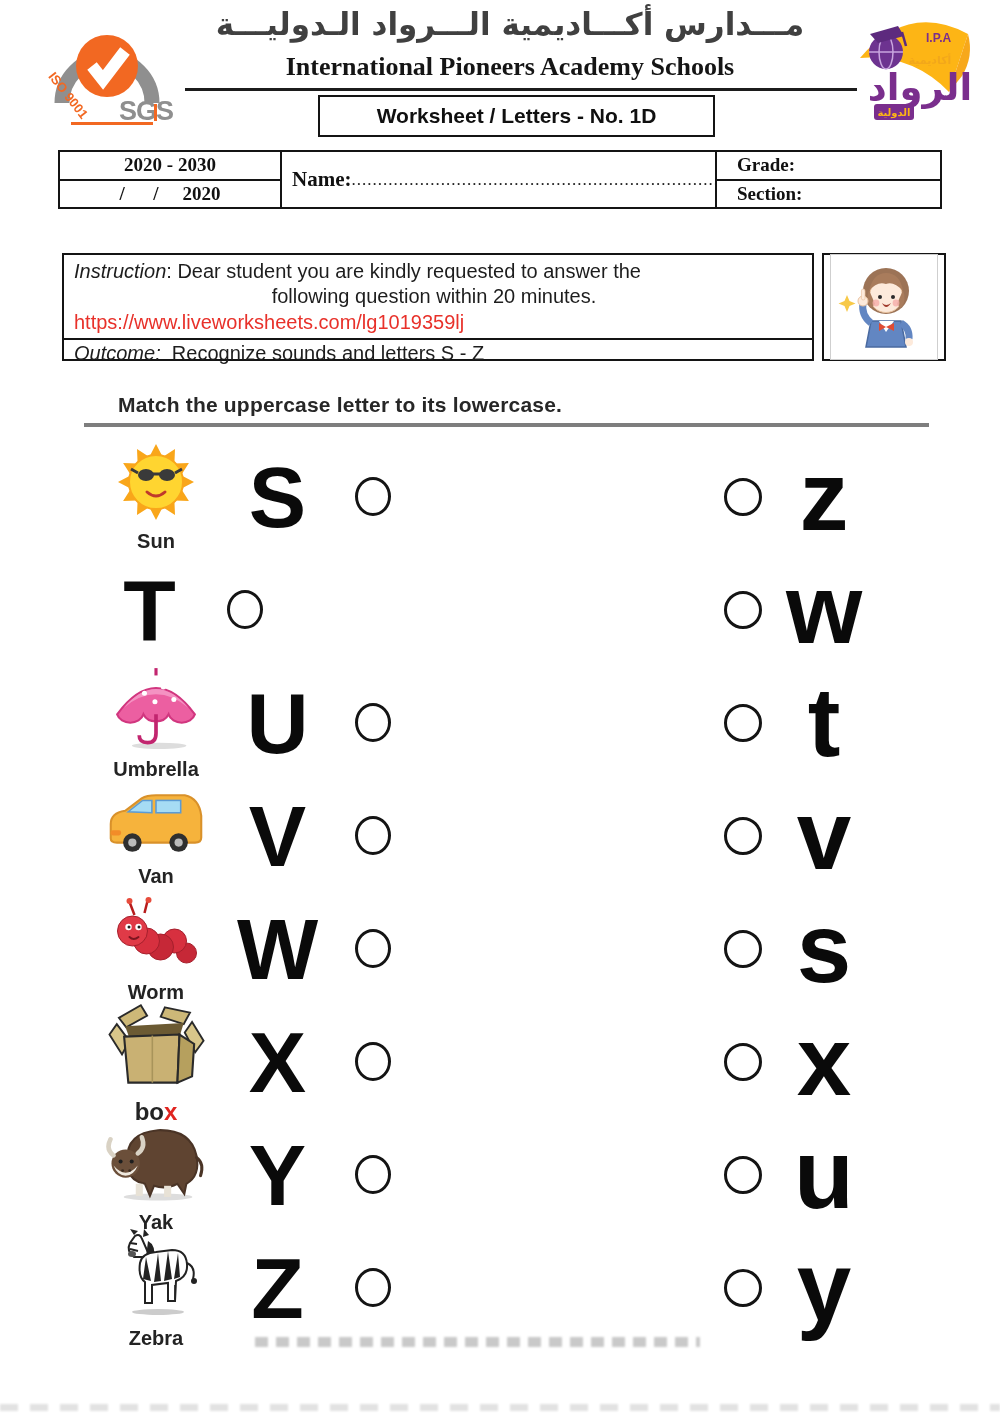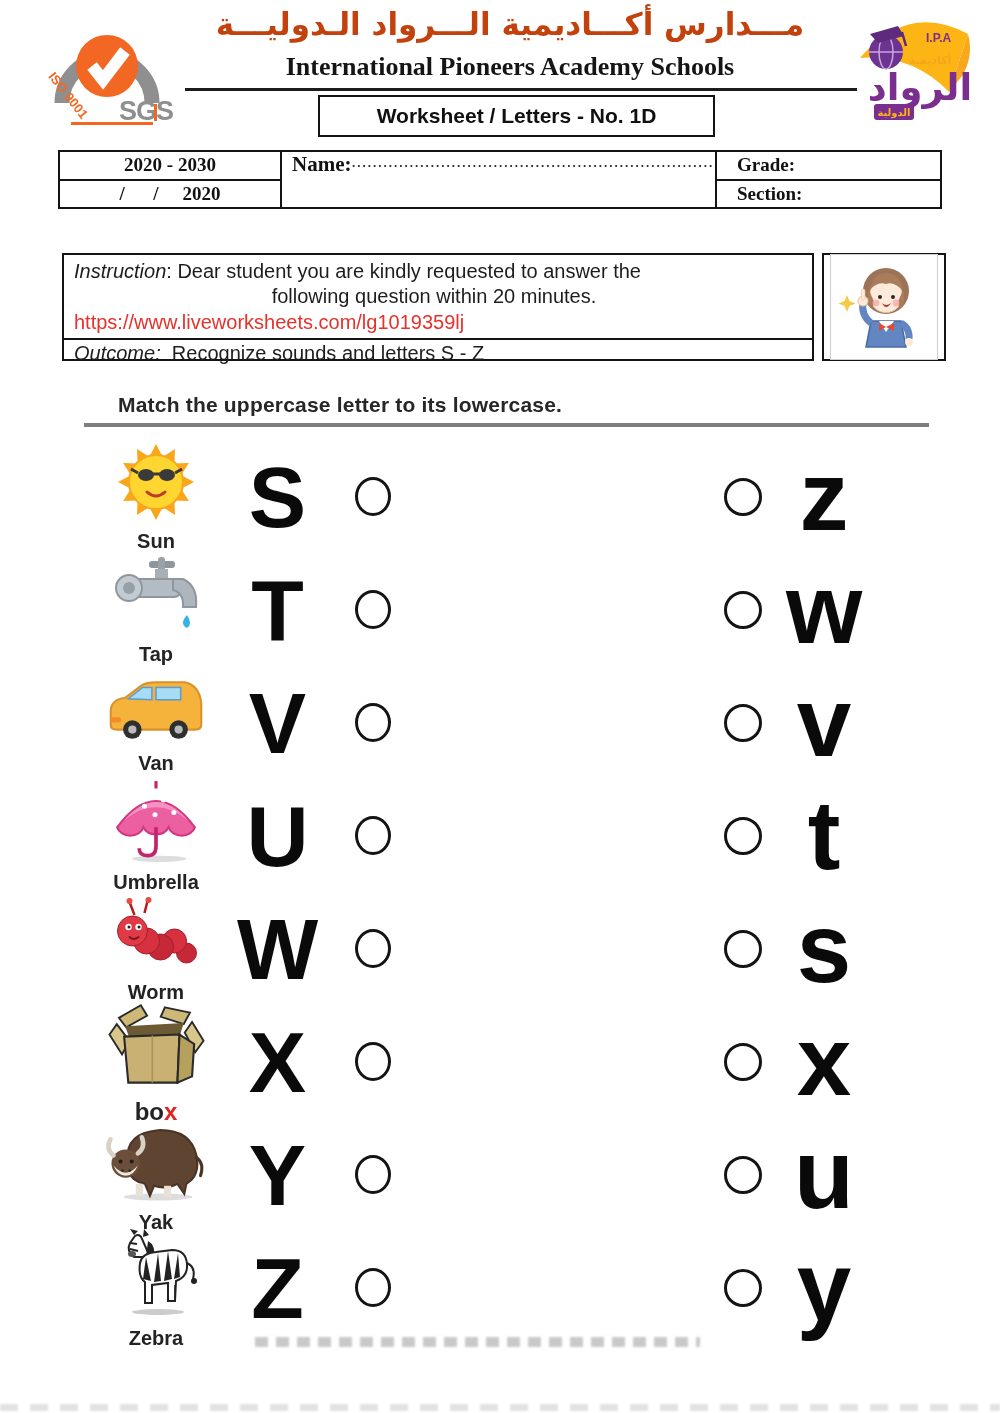--- a/index.html
+++ b/index.html
@@ -2,32 +2,32 @@
 <html><head>
 <meta charset="utf-8">
 <style>
   html,body{margin:0;padding:0;}
   body{width:1000px;height:1413px;position:relative;background:#ffffff;overflow:hidden;
        font-family:"Liberation Sans","DejaVu Sans",sans-serif;color:#111;}
   .abs{position:absolute;}
 
   
   .arabic-title{left:180px;top:6px;width:660px;text-align:center;font-family:"DejaVu Sans","Liberation Serif",sans-serif;
-    font-size:31px;font-weight:bold;color:#c2410c;letter-spacing:1px;}
+    font-size:31px;font-weight:bold;color:#404040;letter-spacing:1px;}
   .english-title{left:180px;top:52px;width:660px;text-align:center;font-family:"Liberation Serif",serif;
     font-size:26px;font-weight:bold;color:#151515;}
   .header-rule{left:185px;top:88px;width:672px;height:3px;background:#1c1c1c;}
   .worksheet-box{left:318px;top:95px;width:393px;height:38px;border:2px solid #141414;background:#fff;
     display:flex;align-items:center;justify-content:center;font-family:Liberation Sans, sans-serif;
     font-size:21px;font-weight:bold;color:#101010;}
 
   
   .info-table{left:58px;top:150px;width:880px;height:55px;border:2px solid #141414;display:flex;background:#fff;}
   .it-col-left{width:220px;border-right:2px solid #141414;display:flex;flex-direction:column;}
-  .it-col-mid{flex:1;display:flex;padding-left:10px;overflow:hidden;white-space:nowrap;}
+  .it-col-mid{flex:1;display:flex;align-items:center;padding-left:10px;overflow:hidden;white-space:nowrap;}
   .it-col-right{width:223px;border-left:2px solid #141414;display:flex;flex-direction:column;}
   .it-cell{flex:1;display:flex;align-items:center;justify-content:center;
     font-family:"Liberation Serif",serif;font-size:19px;font-weight:bold;white-space:pre;}
   .it-cell.split{border-bottom:2px solid #141414;}
   .it-cell.lefted{justify-content:flex-start;padding-left:20px;}
   .name-label{font-family:"Liberation Serif",serif;font-size:21px;font-weight:bold;}
   .name-dots{font-family:"Liberation Serif",serif;font-size:17px;letter-spacing:1px;color:#222;overflow:hidden;}
 
   
   .instruction-box{left:62px;top:253px;width:752px;height:108px;border:2px solid #141414;background:#fff;box-sizing:border-box;}
@@ -178,69 +178,29 @@
     <div class="spacer"></div>
     <div class="circle-cell right">
         <span class="circle r"></span>
       </div>
     <div class="lower-cell">z</div>
     <div class="pad-r"></div>
   </div>
 
   <div class="match-row">
     <div class="pad-l"></div>
-    <div class="img-cell">
-      <svg width="92" height="80" viewBox="0 0 90 80">
-        <rect x="38" y="6" width="26" height="7" rx="3" fill="#8f979e"></rect>
-        <rect x="47" y="2" width="7" height="16" rx="3" fill="#9aa2a9"></rect>
-        <rect x="44" y="14" width="13" height="12" fill="#a8b0b7"></rect>
-        <rect x="18" y="24" width="52" height="18" rx="7" fill="#b4bcc3" stroke="#8f979e" stroke-width="2"></rect>
-        <path d="M62,24 h10 q15,7 13,28 h-13 q1,-14 -10,-17 Z" fill="#aeb6bd" stroke="#8f979e" stroke-width="2"></path>
-        <circle cx="18" cy="33" r="13" fill="#c3cbd2" stroke="#8f979e" stroke-width="2"></circle>
-        <circle cx="18" cy="33" r="6" fill="#98a0a7"></circle>
-        <path d="M76,60 q6,9 0,13 q-8,-4 0,-13 Z" fill="#35b3e7"></path>
-      </svg>
-      <div class="img-label">Tap</div>
-    </div>
     <div class="upper-cell">T</div>
     <div class="circle-cell">
         <span class="circle"></span>
       </div>
     <div class="spacer"></div>
     <div class="circle-cell right">
         <span class="circle r"></span>
       </div>
     <div class="lower-cell">w</div>
-    <div class="pad-r"></div>
-  </div>
-
-  <div class="match-row">
-    <div class="pad-l"></div>
-    <div class="img-cell">
-      <svg width="104" height="72" viewBox="0 0 100 70">
-        <path d="M6,52 L6,38 Q6,27 20,25 L36,13 Q41,10 50,10 L78,10 Q92,13 94,30 L94,51 Q94,56 88,56 L12,56 Q6,56 6,52 Z" fill="#f6b33c" stroke="#d9912a" stroke-width="2"></path>
-        <polygon points="23,26 37,15 46,15 46,27" fill="#a6dcf4" stroke="#5b9bd5" stroke-width="1.5"></polygon>
-        <rect x="50" y="15" width="24" height="12" fill="#a6dcf4" stroke="#5b9bd5" stroke-width="1.5"></rect>
-        <rect x="6" y="44" width="10" height="5" rx="2" fill="#f28c28"></rect>
-        <circle cx="27" cy="56" r="9" fill="#2f2f2f"></circle>
-        <circle cx="27" cy="56" r="4" fill="#bbbbbb"></circle>
-        <circle cx="72" cy="56" r="9" fill="#2f2f2f"></circle>
-        <circle cx="72" cy="56" r="4" fill="#bbbbbb"></circle>
-      </svg>
-      <div class="img-label">Van</div>
-    </div>
-    <div class="upper-cell">V</div>
-    <div class="circle-cell">
-        <span class="circle"></span>
-      </div>
-    <div class="spacer"></div>
-    <div class="circle-cell right">
-        <span class="circle r"></span>
-      </div>
-    <div class="lower-cell">v</div>
     <div class="pad-r"></div>
   </div>
 
   <div class="match-row">
     <div class="pad-l"></div>
     <div class="img-cell">
       <svg width="96" height="84" viewBox="0 0 90 80">
         <ellipse cx="48" cy="76" rx="26" ry="3" fill="#dddddd"></ellipse>
         <path d="M45,9 L45,2" stroke="#c2256f" stroke-width="3"></path>
         <path d="M8,46 Q45,-4 82,46 A13,11 0 0 1 57,46 A13,11 0 0 1 33,46 A13,11 0 0 1 8,46 Z" fill="#ec5fa1" stroke="#d1367f" stroke-width="2"></path>
@@ -255,20 +215,47 @@
     </div>
     <div class="upper-cell">U</div>
     <div class="circle-cell">
         <span class="circle"></span>
       </div>
     <div class="spacer"></div>
     <div class="circle-cell right">
         <span class="circle r"></span>
       </div>
     <div class="lower-cell">t</div>
+    <div class="pad-r"></div>
+  </div>
+
+  <div class="match-row">
+    <div class="pad-l"></div>
+    <div class="img-cell">
+      <svg width="104" height="72" viewBox="0 0 100 70">
+        <path d="M6,52 L6,38 Q6,27 20,25 L36,13 Q41,10 50,10 L78,10 Q92,13 94,30 L94,51 Q94,56 88,56 L12,56 Q6,56 6,52 Z" fill="#f6b33c" stroke="#d9912a" stroke-width="2"></path>
+        <polygon points="23,26 37,15 46,15 46,27" fill="#a6dcf4" stroke="#5b9bd5" stroke-width="1.5"></polygon>
+        <rect x="50" y="15" width="24" height="12" fill="#a6dcf4" stroke="#5b9bd5" stroke-width="1.5"></rect>
+        <rect x="6" y="44" width="10" height="5" rx="2" fill="#f28c28"></rect>
+        <circle cx="27" cy="56" r="9" fill="#2f2f2f"></circle>
+        <circle cx="27" cy="56" r="4" fill="#bbbbbb"></circle>
+        <circle cx="72" cy="56" r="9" fill="#2f2f2f"></circle>
+        <circle cx="72" cy="56" r="4" fill="#bbbbbb"></circle>
+      </svg>
+      <div class="img-label">Van</div>
+    </div>
+    <div class="upper-cell">V</div>
+    <div class="circle-cell">
+        <span class="circle"></span>
+      </div>
+    <div class="spacer"></div>
+    <div class="circle-cell right">
+        <span class="circle r"></span>
+      </div>
+    <div class="lower-cell">v</div>
     <div class="pad-r"></div>
   </div>
 
   <div class="match-row">
     <div class="pad-l"></div>
     <div class="img-cell">
       <svg width="96" height="78" viewBox="0 0 95 78">
         <path d="M26,20 L21,7 M36,18 L39,6" stroke="#b71c1c" stroke-width="2.5"></path>
         <circle cx="21" cy="6" r="3" fill="#e74c3c"></circle>
         <circle cx="40" cy="5" r="3" fill="#e74c3c"></circle>

